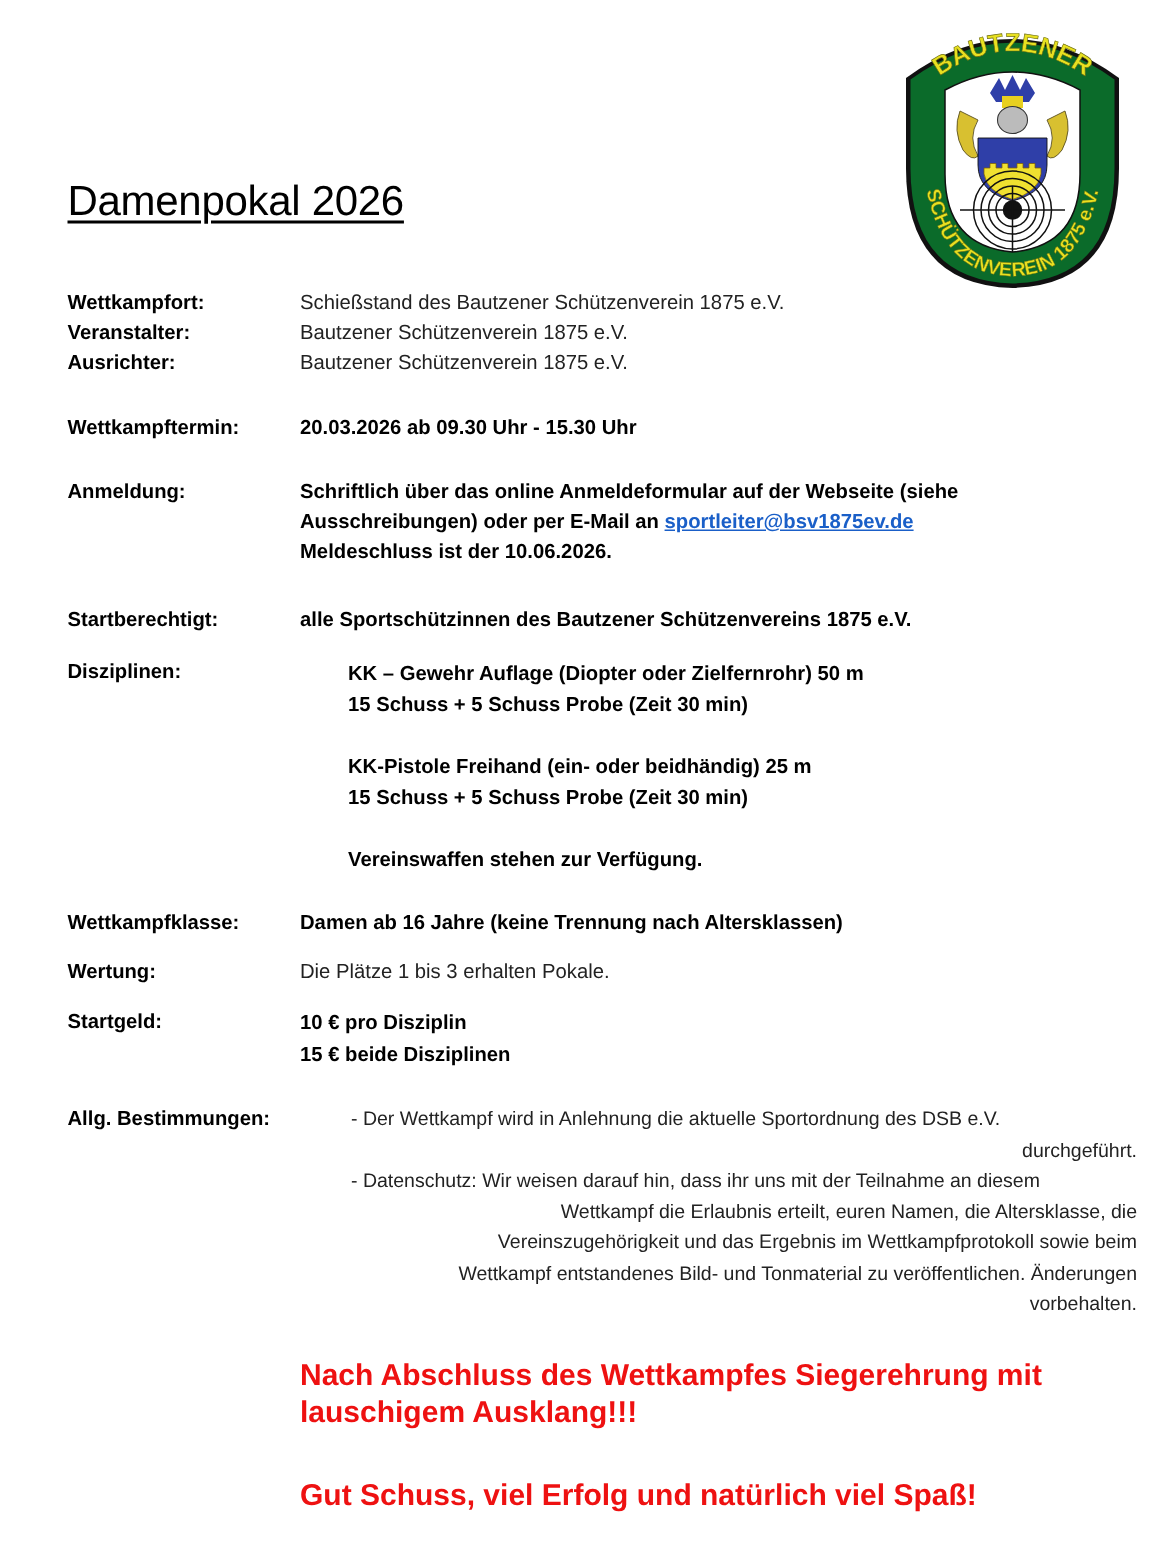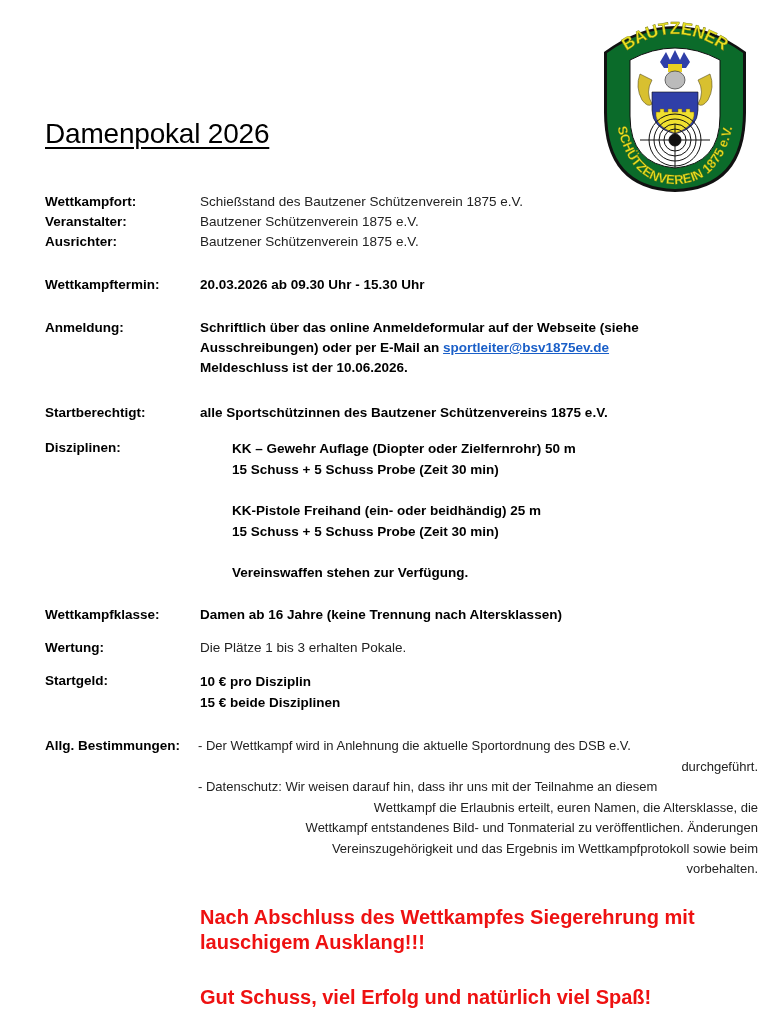--- a/index.html
+++ b/index.html
@@ -57,21 +57,21 @@
     .gap { height: 20px; }
     .bullets {
       position: absolute;
       left: 153px;
       top: 0;
       width: 560px;
       color: #222;
       line-height: 20.5px;
       font-size: 13px;
     }
-    .bullet { white-space: nowrap; }
+    .bullet { white-space: nowrap; margin-left: 36px; }
     .indent { padding-left: 10px; white-space: nowrap; text-align: right; }
     .red {
       position: absolute;
       left: 200px;
       color: #ee1111;
       font-weight: bold;
       font-size: 20px;
       line-height: 25px;
       white-space: nowrap;
     }
@@ -179,21 +179,21 @@
   </div>
 </div>
 
 <div class="row" style="top:736px;">
   <span class="label">Allg. Bestimmungen:</span>
   <div class="bullets">
     <div class="bullet">- Der Wettkampf wird in Anlehnung die aktuelle Sportordnung des DSB e.V.</div>
     <div class="indent">durchgeführt.</div>
     <div class="bullet">- Datenschutz: Wir weisen darauf hin, dass ihr uns mit der Teilnahme an diesem</div>
     <div class="indent">Wettkampf die Erlaubnis erteilt, euren Namen, die Altersklasse, die</div>
+    <div class="indent">Vereinszugehörigkeit und das Ergebnis im Wettkampfprotokoll sowie beim</div>
     <div class="indent">Wettkampf entstandenes Bild- und Tonmaterial zu veröffentlichen. Änderungen</div>
-    <div class="indent">Vereinszugehörigkeit und das Ergebnis im Wettkampfprotokoll sowie beim</div>
     <div class="indent">vorbehalten.</div>
   </div>
 </div>
 
 <div class="red" style="top:905px;">Nach Abschluss des Wettkampfes Siegerehrung mit</div>
 <div class="red" style="top:930px;">lauschigem Ausklang!!!</div>
 <div class="red" style="top:985px;">Gut Schuss, viel Erfolg und natürlich viel Spaß!</div>
 
 </body></html>

